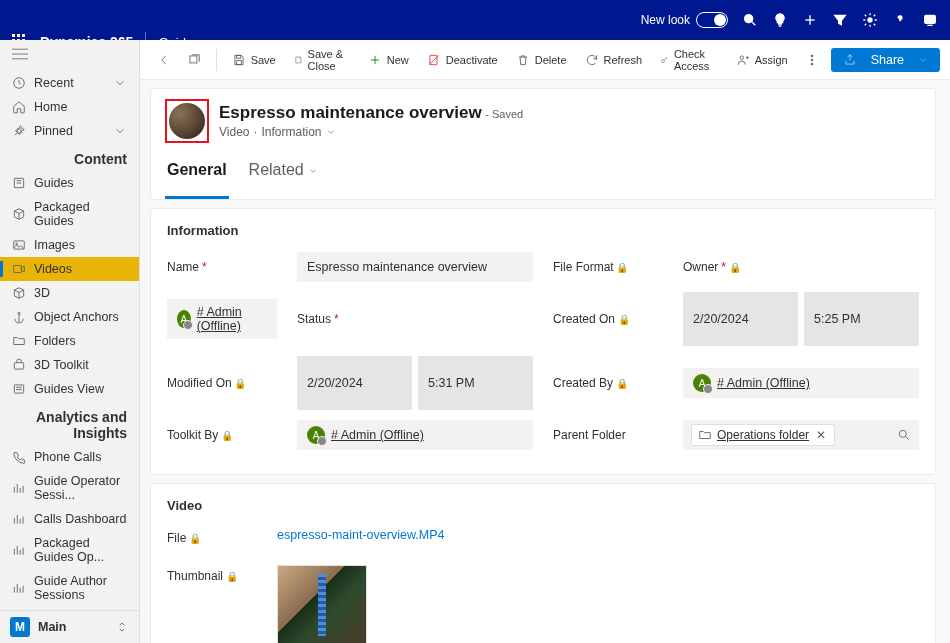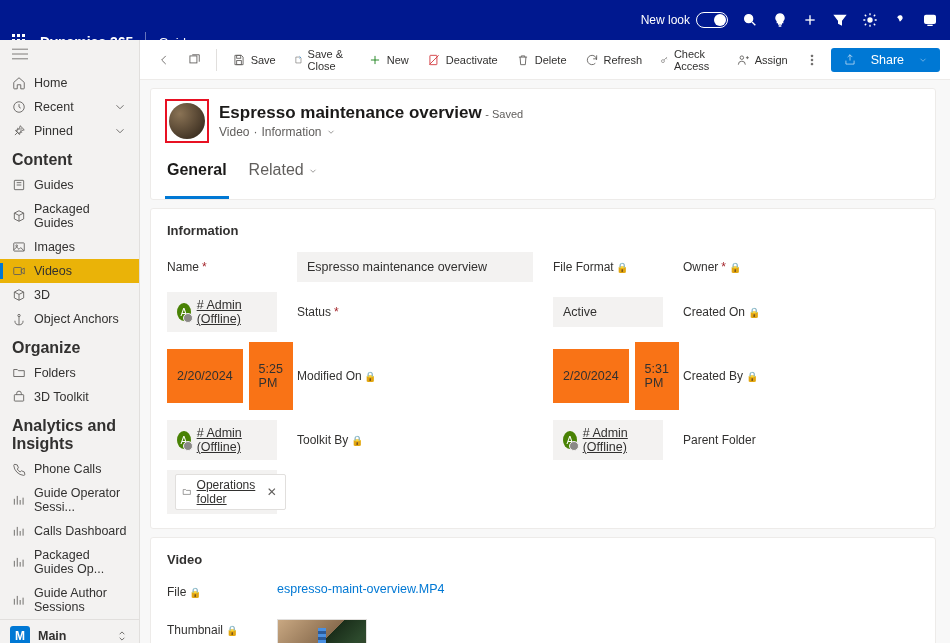--- a/index.html
+++ b/index.html
@@ -22,21 +22,21 @@
   
   .body { display:flex; height: calc(643px - 40px); }
   .sidebar { width: 140px; background:#f3f2f1; border-right:1px solid #e1dfdd; display:flex; flex-direction:column; font-size:12.5px; color:#323130; }
   .hamburger { padding: 8px 12px; }
   .hamburger svg { width:16px; height:12px; stroke:#605e5c; }
   .nav-item { display:flex; align-items:center; gap:8px; padding:5px 12px; cursor:pointer; position:relative;}
   .nav-item.active { background:#eab308; }
   .nav-item.active::before { content:""; position:absolute; left:0; top:4px; bottom:4px; width:3px; background:#0078d4;}
   .nav-item svg { width:14px; height:14px; stroke:#605e5c; fill:none; stroke-width:1.5; flex-shrink:0;}
   .nav-item .chev { margin-left:auto; }
-  .nav-section { padding: 8px 12px 4px; font-weight:600; font-size:16px; }
+  .nav-section { padding: 8px 12px 4px; font-weight:600; font-size:14px;text-align:right; }
   .spacer { flex:1; }
   .env { display:flex; align-items:center; gap:8px; padding:6px 10px; border-top:1px solid #e1dfdd; background:#f3f2f1;}
   .env-badge { width:20px; height:20px; background:#0078d4; color:#fff; display:flex; align-items:center; justify-content:center; font-weight:600; border-radius:3px; font-size:12px;}
   .env .updown { margin-left:auto; }
   
   
   .main { flex:1; display:flex; flex-direction:column; background:#f8f8f8; overflow:hidden;}
   .cmdbar { height:40px; background:#fff; border-bottom:1px solid #edebe9; display:flex; align-items:center; padding:0 10px; gap:4px;}
   .cmdbar .grp { display:flex; align-items:center; gap:2px;}
   .cmdbar .sep { width:1px; height:22px; background:#e1dfdd; margin:0 4px;}
@@ -64,21 +64,21 @@
   .tab.active::after { content:""; position:absolute; left:0; right:0; bottom:0; height:3px; background:#0078d4;}
   
   .card { background:#fff; border:1px solid #edebe9; border-radius:3px; padding:14px 16px; margin-bottom:8px;}
   .card h3 { font-size:13px; font-weight:600; margin-bottom:14px;}
   .form-grid { display:grid; grid-template-columns: 110px 1fr 110px 1fr; column-gap:20px; row-gap:10px; align-items:center;}
   .form-grid .lbl { font-size:12px; color:#323130; display:flex; align-items:center; gap:3px;}
   .req { color:#a4262c;}
   .lock { font-size:10px; color:#605e5c;}
   .val { background:#f3f2f1; padding:6px 10px; font-size:12.5px; min-height:30px; display:flex; align-items:center; gap:6px;}
   .val.double { display:flex; gap:6px; background:none; padding:0;}
-  .val.double > div { background:#f97316; padding:20px 10px; flex:1;}
+  .val.double > div { background:#e5e5e5; padding:20px 10px; flex:1;}
   .userchip { display:flex; align-items:center; gap:6px;}
   .userchip .dot { width:18px; height:18px; border-radius:50%; background:#498205; color:#fff; font-size:10px; display:flex; align-items:center; justify-content:center; position:relative;}
   .userchip .dot::after { content:""; position:absolute; right:-2px; bottom:-2px; width:8px;height:8px; border-radius:50%; background:#8a8886; border:1.5px solid #f3f2f1;}
   .userchip a { color:#323130; text-decoration:underline; font-size:12.5px;}
   .folder-input { background:#f3f2f1; display:flex; align-items:center; padding:4px 8px; gap:6px; position:relative;}
   .folder-chip { background:#fff; border:1px solid #e1dfdd; padding:3px 6px; display:flex; align-items:center; gap:5px; font-size:12px; border-radius:2px;}
   .folder-chip a { text-decoration:underline; color:#323130;}
   .folder-chip .x { color:#605e5c; cursor:pointer; padding:0 2px;}
   .folder-input .search { margin-left:auto; color:#605e5c;}
   
@@ -153,36 +153,36 @@
   <div class="sidebar">
     <div class="hamburger">
       <svg viewBox="0 0 20 14">
           <line x1="0" y1="1" x2="20" y2="1"></line>
           <line x1="0" y1="7" x2="20" y2="7"></line>
           <line x1="0" y1="13" x2="20" y2="13"></line>
         </svg>
     </div>
     <div class="nav-item">
       <svg class="i" viewBox="0 0 24 24">
-          <path d="M3 11l9-8 9 8v10a1 1 0 01-1 1h-5v-7h-6v7H4a1 1 0 01-1-1z"></path>
-        </svg>
-      <span>Home</span>
-    </div>
-    <div class="nav-item">
-      <svg class="i" viewBox="0 0 24 24">
           <circle cx="12" cy="12" r="9"></circle>
           <path d="M12 7v5l3 2"></path>
         </svg>
       <span>Recent</span>
       <svg class="i chev" viewBox="0 0 24 24">
           <path d="M6 9l6 6 6-6"></path>
         </svg>
     </div>
     <div class="nav-item">
       <svg class="i" viewBox="0 0 24 24">
+          <path d="M3 11l9-8 9 8v10a1 1 0 01-1 1h-5v-7h-6v7H4a1 1 0 01-1-1z"></path>
+        </svg>
+      <span>Home</span>
+    </div>
+    <div class="nav-item">
+      <svg class="i" viewBox="0 0 24 24">
           <path d="M12 2l3 6 6 1-4.5 4 1 6-5.5-3-5.5 3 1-6L3 9l6-1z" transform="rotate(45 12 12) scale(0.6) translate(8 8)"></path>
           <path d="M5 19l5-5M14 3l7 7-4 1-3 3-1 4-7-7 4-1 3-3z"></path>
         </svg>
       <span>Pinned</span>
       <svg class="i chev" viewBox="0 0 24 24">
           <path d="M6 9l6 6 6-6"></path>
         </svg>
     </div>
 
     <div class="nav-section">Content</div>
@@ -224,33 +224,40 @@
         <span>3D</span>
       </div>
     <div class="nav-item">
         <svg class="i" viewBox="0 0 24 24">
           <circle cx="12" cy="6" r="2"></circle>
           <path d="M12 8v13M5 15a7 7 0 0014 0"></path>
         </svg>
         <span>Object Anchors</span>
       </div>
 
-    <div class="nav-section">Organize</div>
     <div class="nav-item">
         <svg class="i" viewBox="0 0 24 24">
           <path d="M3 6h6l2 2h10v10H3z"></path>
         </svg>
         <span>Folders</span>
       </div>
     <div class="nav-item">
         <svg class="i" viewBox="0 0 24 24">
           <rect x="4" y="8" width="16" height="11" rx="1"></rect>
           <path d="M8 8V6a4 4 0 018 0v2"></path>
         </svg>
         <span>3D Toolkit</span>
+      </div>
+    <div class="nav-item">
+        <svg class="i" viewBox="0 0 24 24">
+          <rect x="4" y="5" width="16" height="14" rx="1"></rect>
+          <line x1="7" y1="9" x2="17" y2="9"></line>
+          <line x1="7" y1="13" x2="17" y2="13"></line>
+        </svg>
+        <span>Guides View</span>
       </div>
 
     <div class="nav-section">Analytics and Insights</div>
     <div class="nav-item">
         <svg class="i" viewBox="0 0 24 24">
           <path d="M5 4l4 1 2 5-2 2a12 12 0 005 5l2-2 5 2 1 4a2 2 0 01-2 2A19 19 0 013 6a2 2 0 012-2z"></path>
         </svg>
         <span>Phone Calls</span>
       </div>
     <div class="nav-item">
@@ -428,21 +435,20 @@
           <div class="val">
               <span class="userchip">
                 <span class="dot">A</span>
                 <a># Admin (Offline)</a>
               </span>
             </div>
           <div class="lbl">
               <span>Status</span> 
               <span class="req">*</span>
             </div>
-          <div class="val">Active</div>
 
           <div class="lbl">
               <span>Created On</span> 
               <span class="lock">🔒</span>
             </div>
           <div class="val double">
               <div>2/20/2024</div>
               <div>5:25 PM</div>
             </div>
           <div class="lbl">

